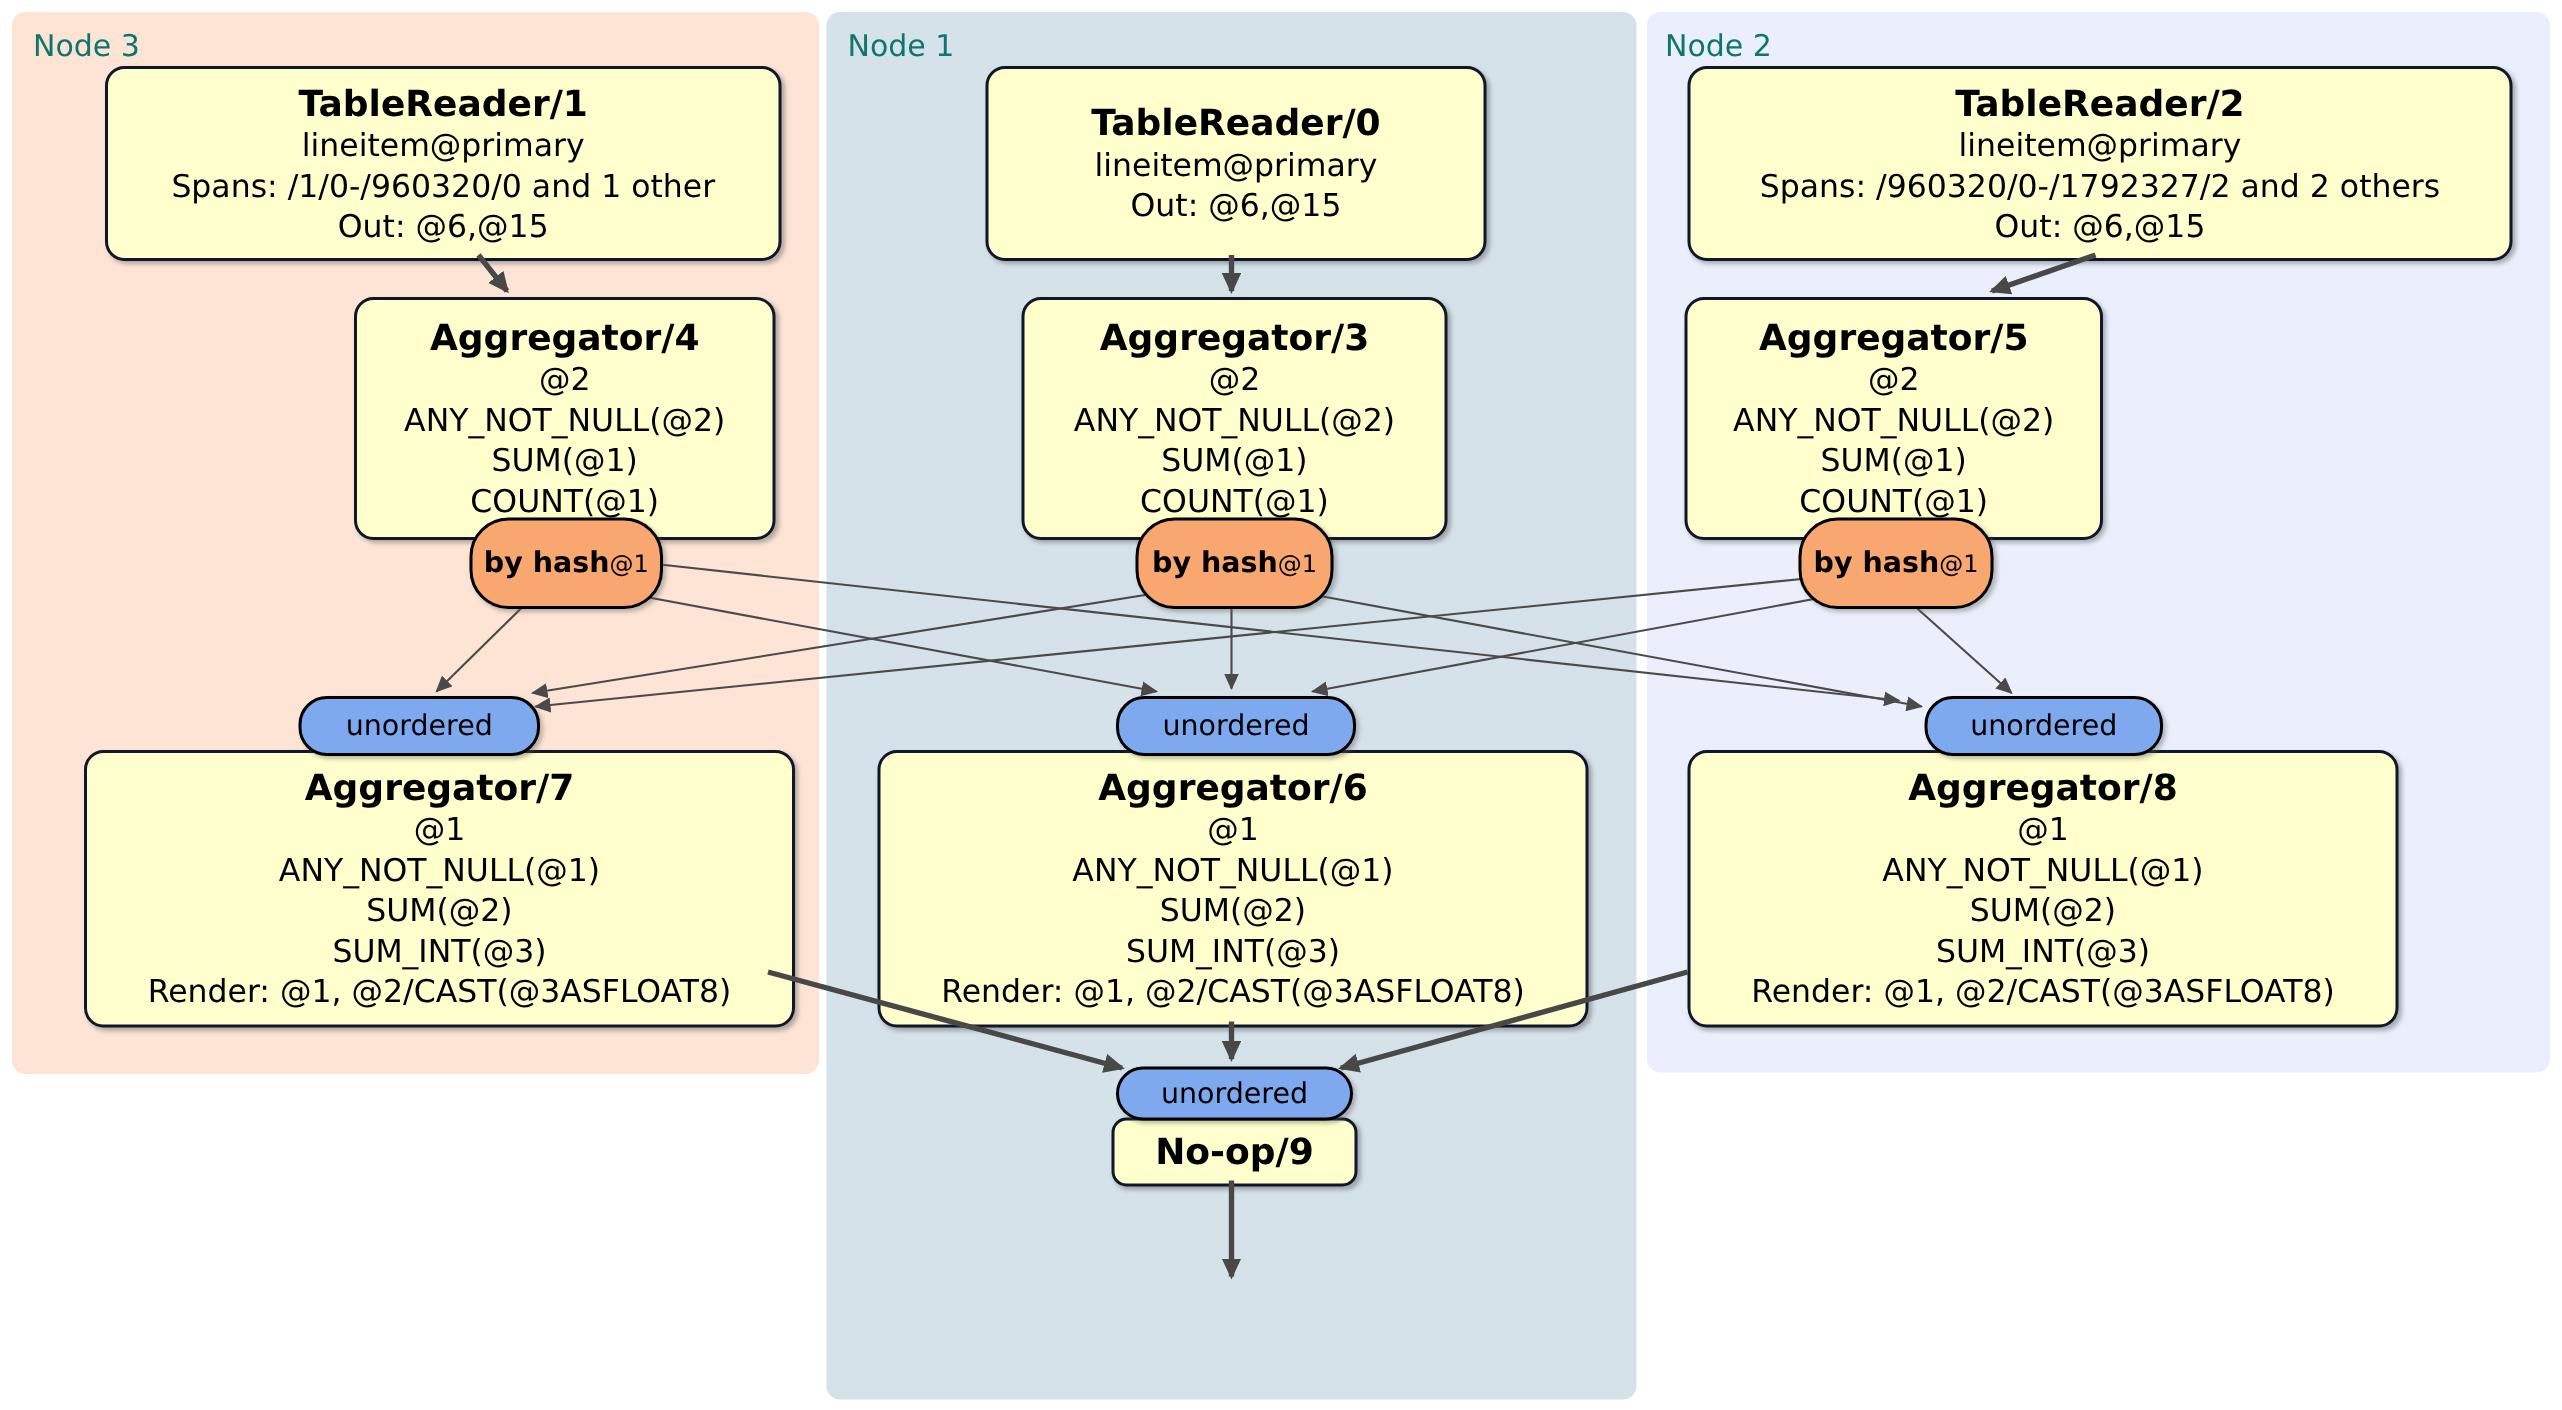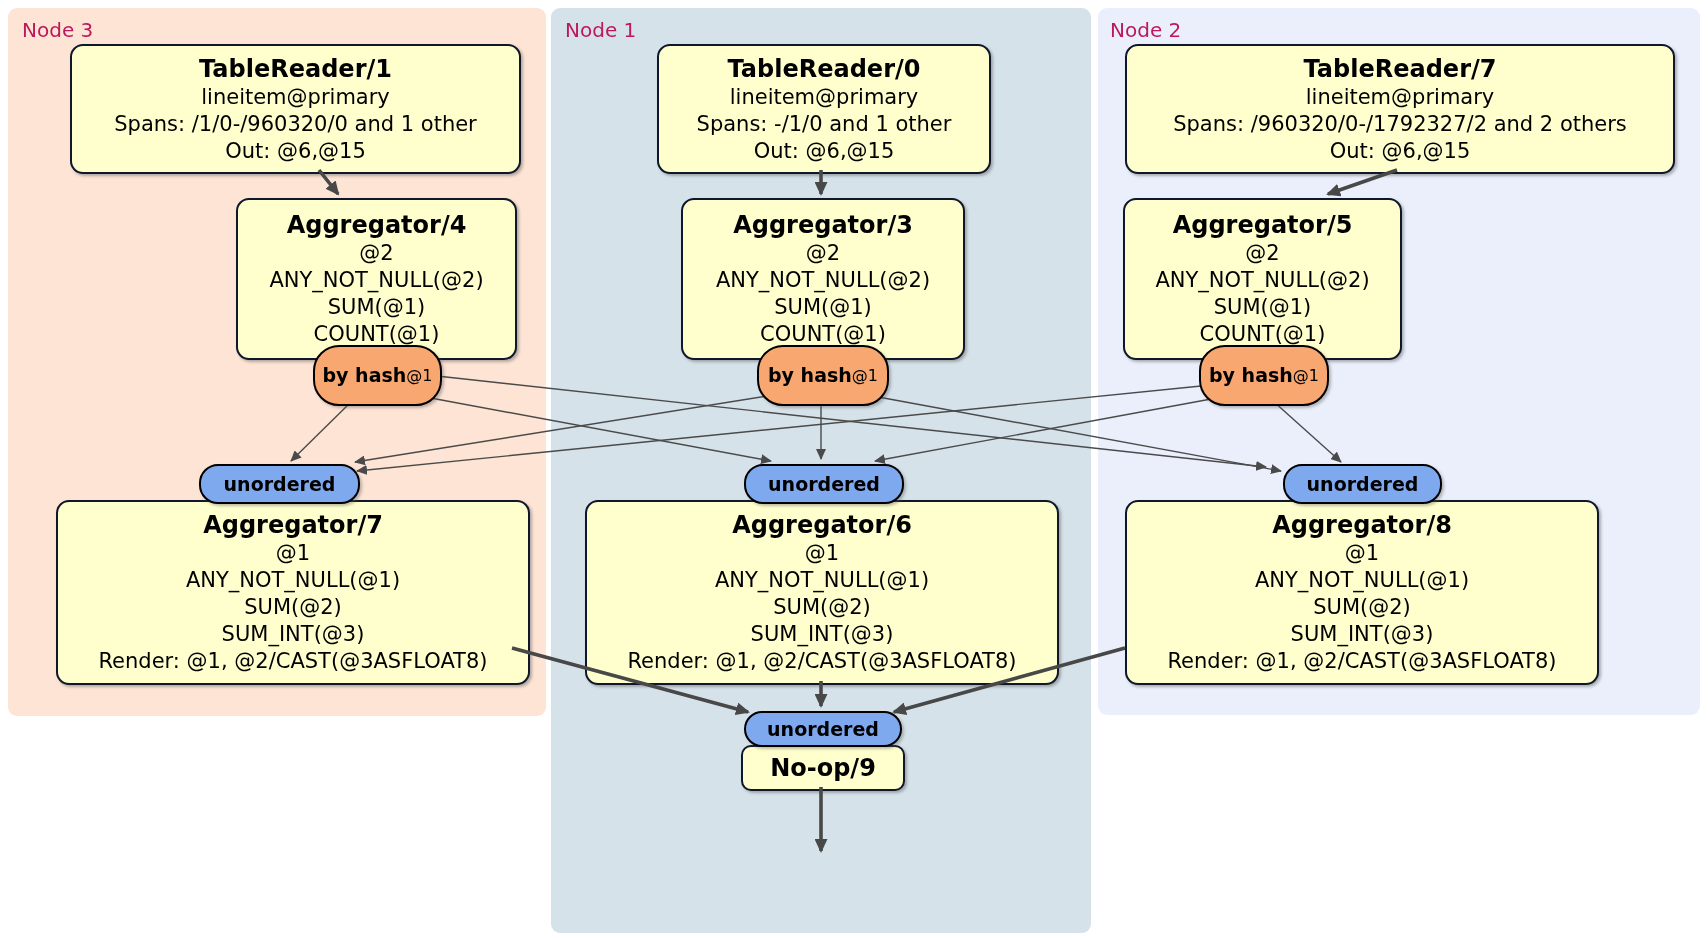--- a/index.html
+++ b/index.html
@@ -2,40 +2,40 @@
 <html><head>
 <meta charset="utf-8">
 <style>
   html,body{margin:0;padding:0;background:#ffffff;}
   .canvas{
     position:relative;width:1708px;height:940px;overflow:hidden;
     font-family:"DejaVu Sans","Liberation Sans",sans-serif;color:#000;
     background:#ffffff;
   }
   .region{position:absolute;border-radius:9px;z-index:1;}
-  .region-label{position:absolute;top:10px;left:14px;font-size:20px;color:#be185d;white-space:nowrap;z-index:2;}
+  .region-label{position:absolute;top:10px;left:14px;font-size:20px;color:#0f766e;white-space:nowrap;z-index:2;}
   .edges{position:absolute;left:0;top:0;z-index:13;pointer-events:none;}
   .pbox{
     position:absolute;background:#ffffcd;border:2px solid #0f172a;border-radius:13px;
     display:flex;flex-direction:column;justify-content:center;align-items:center;
     text-align:center;z-index:10;box-shadow:2px 2px 3px rgba(90,90,90,.45);
   }
   .ptitle{font-weight:bold;font-size:24px;line-height:30px;white-space:nowrap;}
   .pline{font-size:21px;line-height:27px;white-space:nowrap;}
   .router{
     position:absolute;background:#f7a76f;border:2px solid #000;border-radius:26px;
     display:flex;flex-direction:row;justify-content:center;align-items:center;
     z-index:14;box-shadow:2px 2px 3px rgba(90,90,90,.4);
   }
   .rlabel{font-weight:bold;font-size:19px;line-height:23px;white-space:nowrap;}
   .rsub{font-size:16px;line-height:18px;white-space:nowrap;}
   .sync{
     position:absolute;background:#7fa9ee;border:2px solid #000;border-radius:19px;
     display:flex;justify-content:center;align-items:center;
-    font-weight:bold;font-size:19px;white-space:nowrap;
+    font-weight:normal;font-size:19px;white-space:nowrap;
     z-index:14;box-shadow:2px 2px 3px rgba(90,90,90,.4);
   }
 </style>
 </head>
 <body>
 
 <div class="canvas">
 
   <div class="region" style="left:8px;top:8px;width:538px;height:708px;background:#fde4d5;"></div>
   <div class="region" style="left:551px;top:8px;width:540px;height:925px;background:#d6e2ea;"></div>
@@ -103,21 +103,20 @@
     <div class="pline">@1</div>
     <div class="pline">ANY_NOT_NULL(@1)</div>
     <div class="pline">SUM(@2)</div>
     <div class="pline">SUM_INT(@3)</div>
     <div class="pline">Render: @1, @2/CAST(@3ASFLOAT8)</div>
   </div>
 
   <div class="pbox" style="left:657px;top:44px;width:330px;height:126px;">
     <div class="ptitle">TableReader/0</div>
     <div class="pline">lineitem@primary</div>
-    <div class="pline">Spans: -/1/0 and 1 other</div>
     <div class="pline">Out: @6,@15</div>
   </div>
 
   <div class="pbox" style="left:681px;top:198px;width:280px;height:158px;">
     <div class="ptitle">Aggregator/3</div>
     <div class="pline">@2</div>
     <div class="pline">ANY_NOT_NULL(@2)</div>
     <div class="pline">SUM(@1)</div>
     <div class="pline">COUNT(@1)</div>
   </div>
@@ -134,21 +133,21 @@
   <div class="pbox" style="left:585px;top:500px;width:470px;height:181px;align-items:center;">
     <div class="ptitle">Aggregator/6</div>
     <div class="pline">@1</div>
     <div class="pline">ANY_NOT_NULL(@1)</div>
     <div class="pline">SUM(@2)</div>
     <div class="pline">SUM_INT(@3)</div>
     <div class="pline">Render: @1, @2/CAST(@3ASFLOAT8)</div>
   </div>
 
   <div class="pbox" style="left:1125px;top:44px;width:546px;height:126px;">
-    <div class="ptitle">TableReader/7</div>
+    <div class="ptitle">TableReader/2</div>
     <div class="pline">lineitem@primary</div>
     <div class="pline">Spans: /960320/0-/1792327/2 and 2 others</div>
     <div class="pline">Out: @6,@15</div>
   </div>
 
   <div class="pbox" style="left:1123px;top:198px;width:275px;height:158px;">
     <div class="ptitle">Aggregator/5</div>
     <div class="pline">@2</div>
     <div class="pline">ANY_NOT_NULL(@2)</div>
     <div class="pline">SUM(@1)</div>

